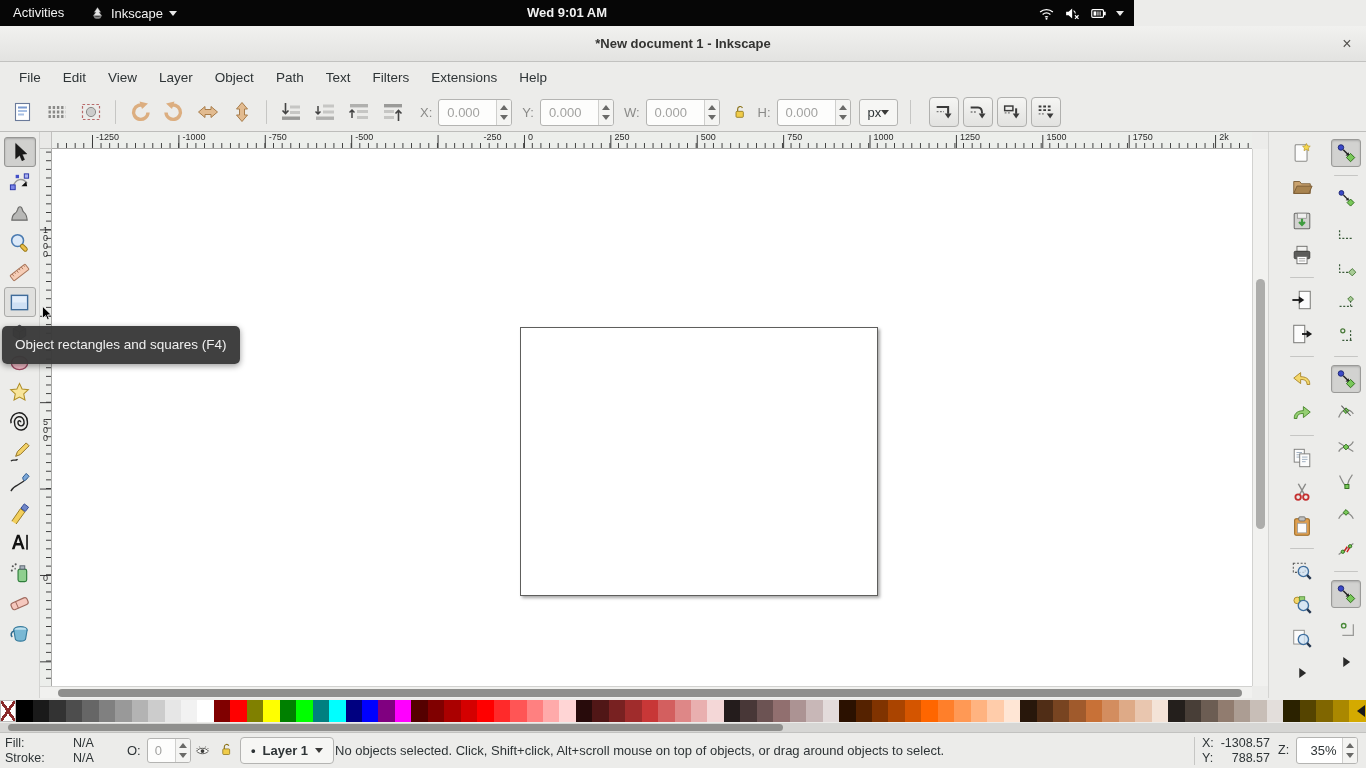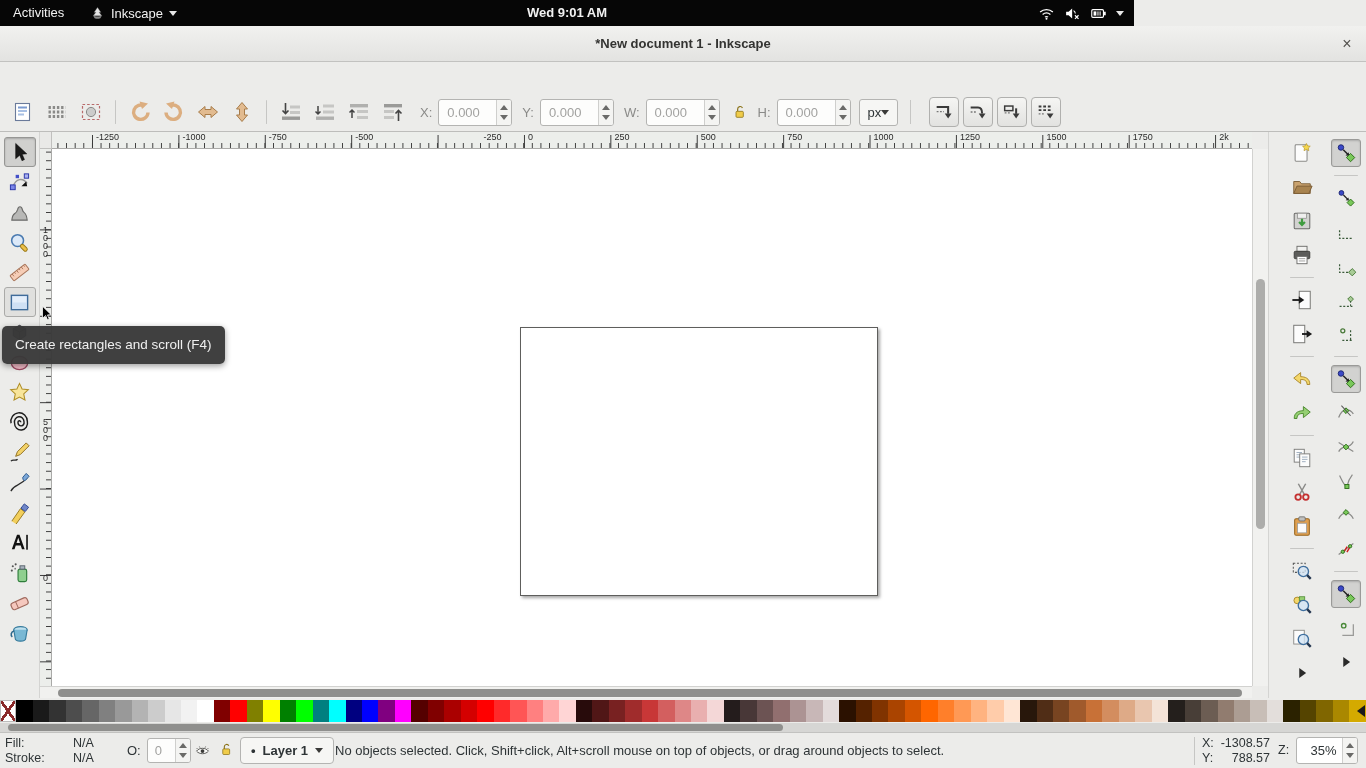--- a/index.html
+++ b/index.html
@@ -160,20 +160,33 @@
         </span>
       <span class="caret"></span>
     </div>
   </div>
 
   <div id="titlebar">
     <div id="wintitle">*New document 1 - Inkscape</div>
     <div id="closebtn">×</div>
   </div>
 
+  <div id="menubar">
+
+  <div class="menu-item">File</div>
+      <div class="menu-item">Edit</div>
+      <div class="menu-item">View</div>
+      <div class="menu-item">Layer</div>
+      <div class="menu-item">Object</div>
+      <div class="menu-item">Path</div>
+      <div class="menu-item">Text</div>
+      <div class="menu-item">Filters</div>
+      <div class="menu-item">Extensions</div>
+      <div class="menu-item">Help</div>
+    </div>
 
   <div id="toolcontrols">
     <div id="tc-icons">
 
     <div class="tc-btn">
           <span class="icon24">
             <svg viewBox="0 0 24 24">
               <rect x="4.5" y="3.5" width="14" height="17" fill="#fff" stroke="#6a7a9a" stroke-width="1.1"></rect>
               <rect x="7" y="6.5" width="9" height="2" fill="#7a9ad0"></rect>
               <rect x="7" y="10" width="9" height="2" fill="#a8c0e4"></rect>
@@ -821,21 +834,21 @@
         <div class="vbtn">
           <span class="icon24">
             <svg viewBox="0 0 24 24">
               <path d="M9 6.5 L16.5 12 L9 17.5 Z" fill="#2a2a2a"></path>
             </svg>
           </span>
         </div>
       </div>
   </div>
 
-  <div id="tooltip">Create rectangles and scroll (F4)</div>
+  <div id="tooltip">Object rectangles and squares (F4)</div>
   <div id="cursor"><svg viewBox="0 0 24 24">
         <path d="M6 3 L6 19 L10.2 15.4 L12.6 21 L15 20 L12.6 14.6 L17.5 14.2 Z" fill="#000" stroke="#fff" stroke-width="1"></path>
       </svg></div>
 
   <div id="palette">
 
   <div class="swatch none"></div>
       <div class="swatch" style="background: rgb(0, 0, 0);"></div>
       <div class="swatch" style="background: rgb(26, 26, 26);"></div>
       <div class="swatch" style="background: rgb(51, 51, 51);"></div>

